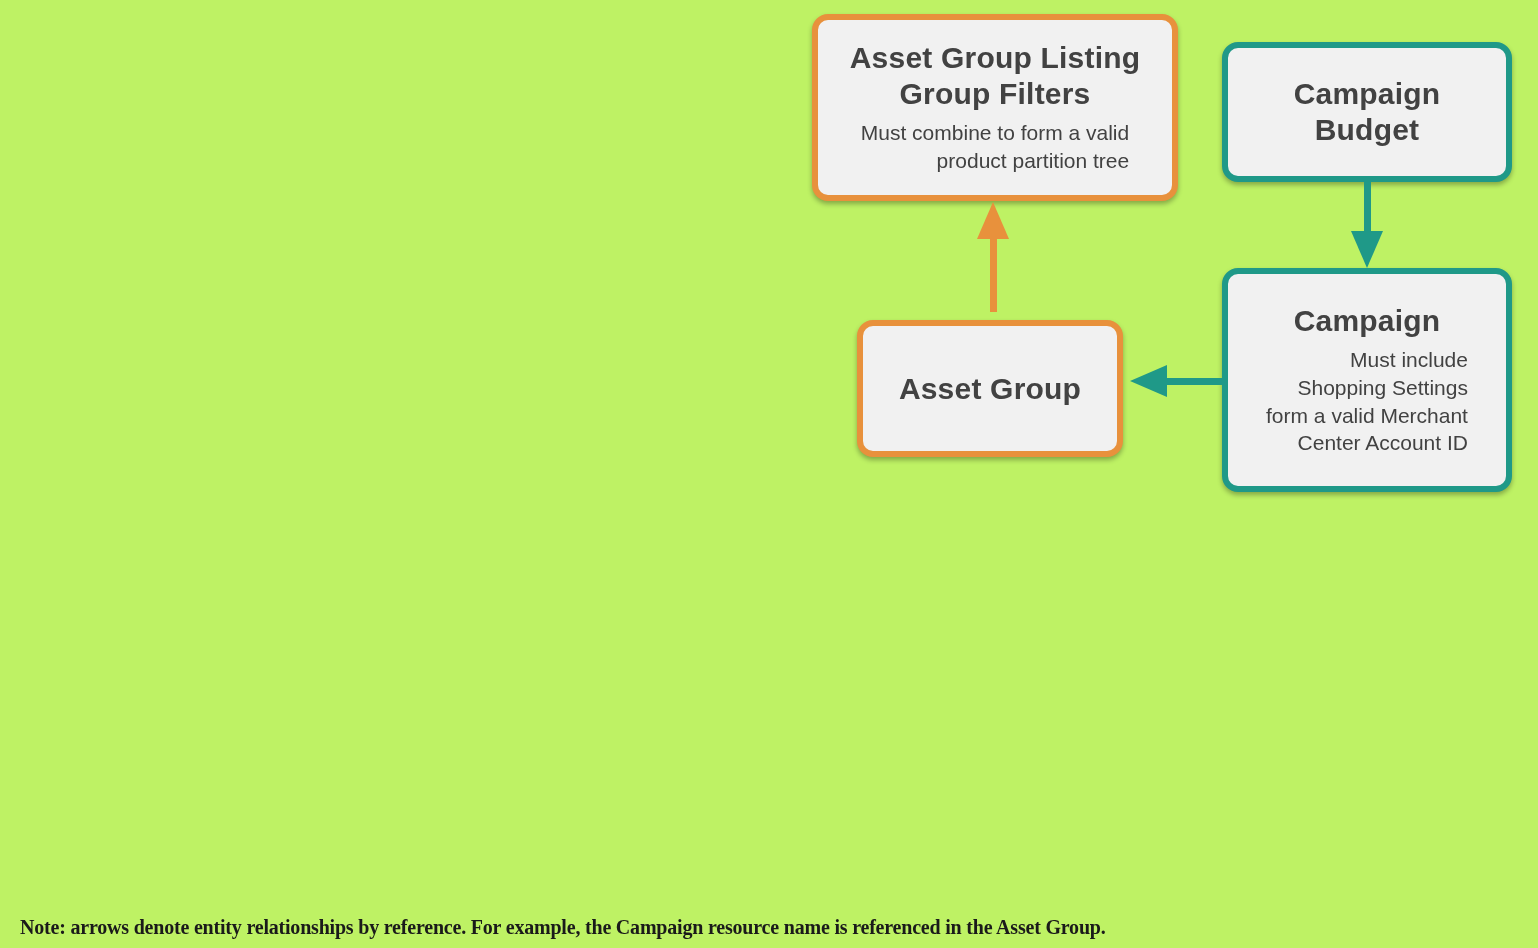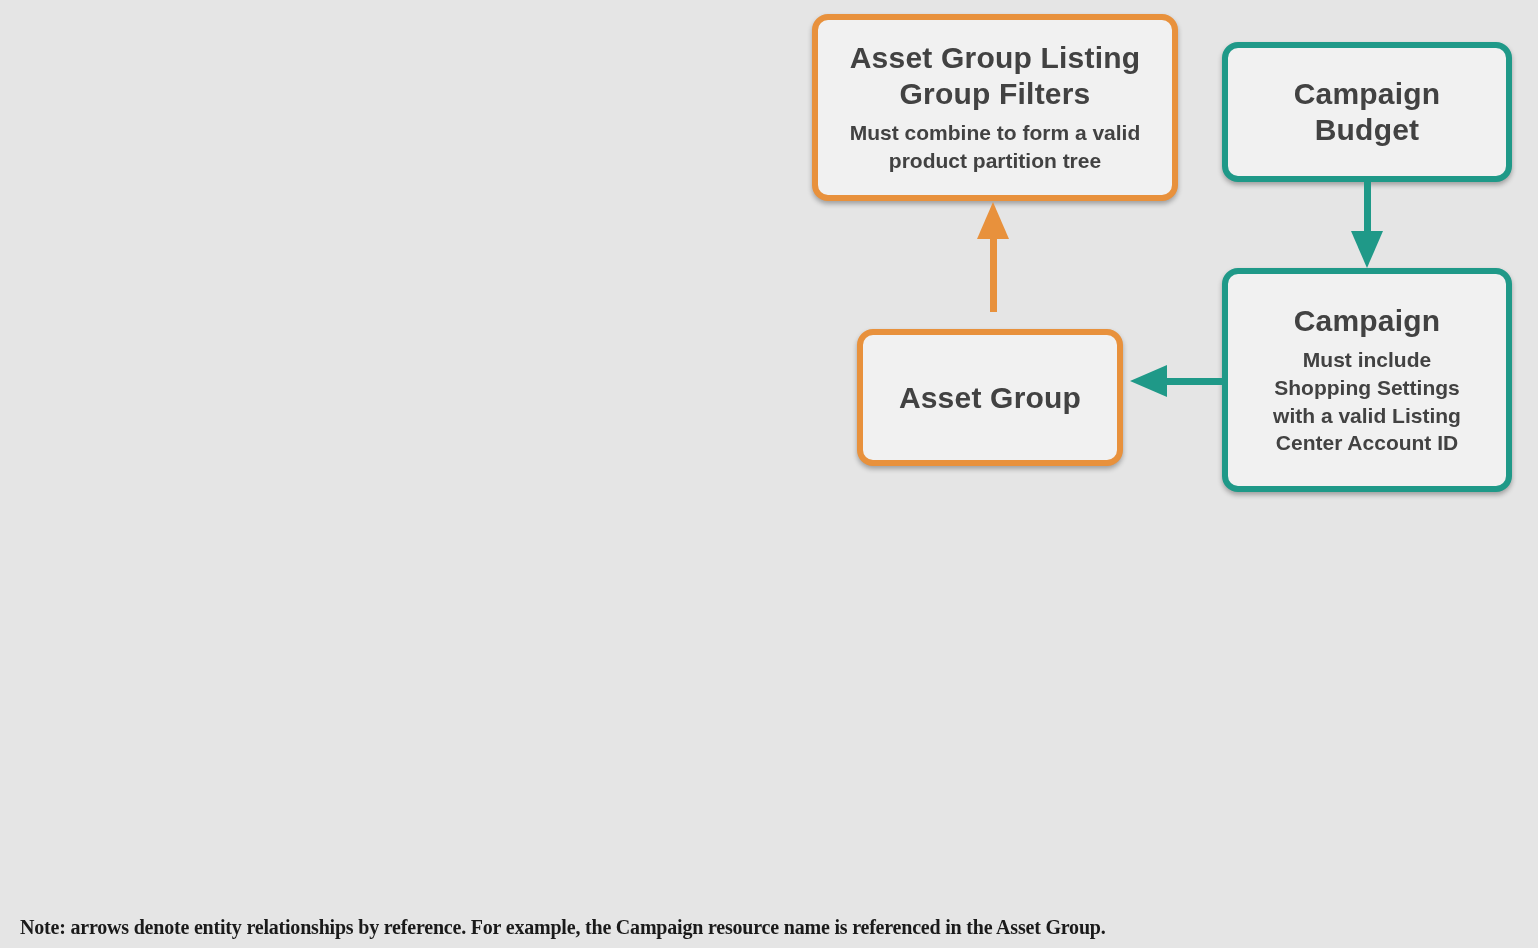--- a/index.html
+++ b/index.html
@@ -12,21 +12,21 @@
     --orange: #E8913C;
     --teal: #1F9988;
     --node-bg: #F1F1F1;
     --title-text: #424242;
     --note-text: #1A1A1A;
   }
   .canvas {
     position: relative;
     width: 1538px;
     height: 948px;
-    background: #e5e5e5;
+    background: #bef264;
     overflow: hidden;
   }
   .node {
     position: absolute;
     box-sizing: border-box;
     background: var(--node-bg);
     border: 6px solid #999;
     border-radius: 16px;
     box-shadow: 0 3px 5px rgba(0,0,0,0.30);
     display: flex;
@@ -41,30 +41,31 @@
   .node-title {
     font-size: 30px;
     font-weight: bold;
     color: var(--title-text);
     line-height: 1.2;
     white-space: pre-line;
     letter-spacing: 0.2px;
   }
   .node-subtitle {
     font-size: 21px;
-    font-weight: bold;
+    font-weight: normal;
     color: var(--title-text);
     line-height: 1.33;
     white-space: pre-line;
     margin-top: 7px;
+    text-align: right;
   }
   
   #node-listing-filters { left: 812px; top: 14px;  width: 366px; height: 187px; }
   #node-campaign-budget { left: 1222px; top: 42px; width: 290px; height: 140px; }
-  #node-asset-group     { left: 857px; top: 329px; width: 266px; height: 137px; }
+  #node-asset-group     { left: 857px; top: 320px; width: 266px; height: 137px; }
   #node-campaign        { left: 1222px; top: 268px; width: 290px; height: 224px; }
 
   
   .arrow { position: absolute; }
   .shaft-v { width: 7px; margin: 0 auto; }
   .shaft-h { height: 7px; flex: 1; }
   .fill-orange { background: var(--orange); }
   .fill-teal   { background: var(--teal); }
   .tri {
     width: 0; height: 0;
@@ -124,21 +125,21 @@
   </div>
 
   <div class="node orange" id="node-asset-group">
     <div class="node-title">Asset Group</div>
   </div>
 
   <div class="node teal" id="node-campaign">
     <div class="node-title">Campaign</div>
     <div class="node-subtitle">Must include
 Shopping Settings
-with a valid Listing
+form a valid Merchant
 Center Account ID</div>
   </div>
 
   <div class="arrow" id="arrow-up">
     <div class="tri tri-up"></div>
     <div class="shaft-v fill-orange"></div>
   </div>
 
   <div class="arrow" id="arrow-down">
     <div class="shaft-v fill-teal"></div>

